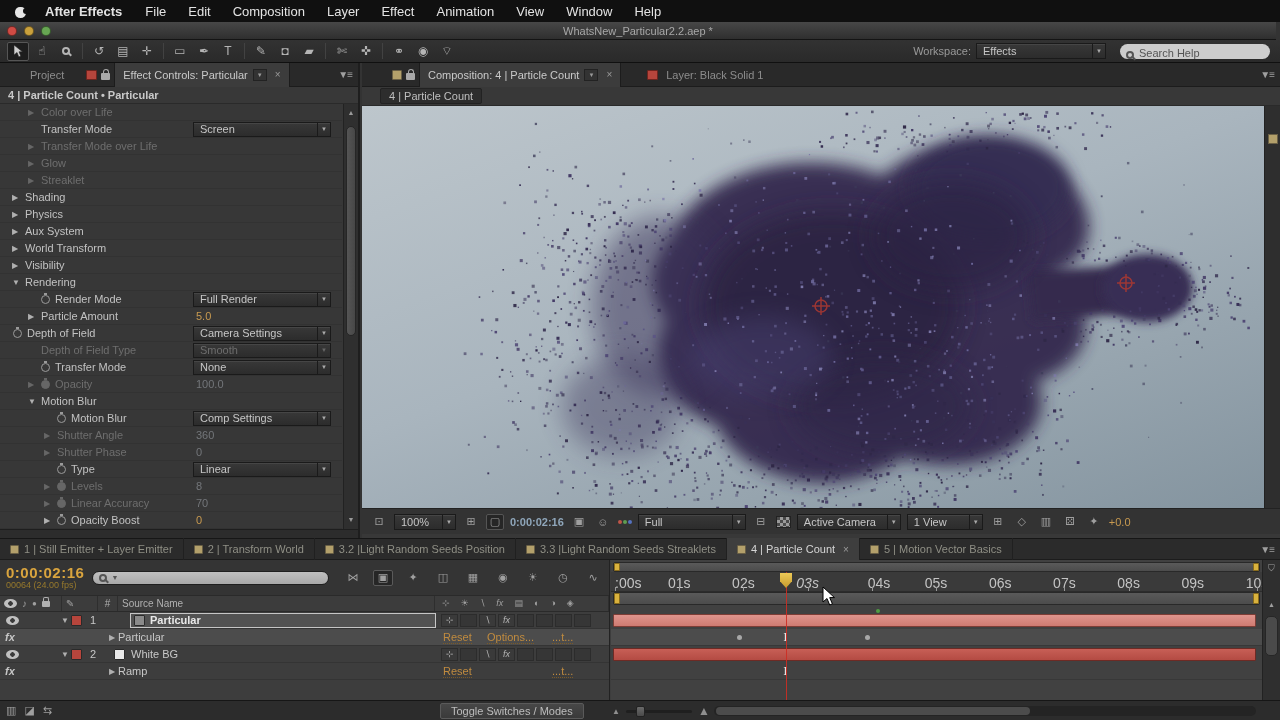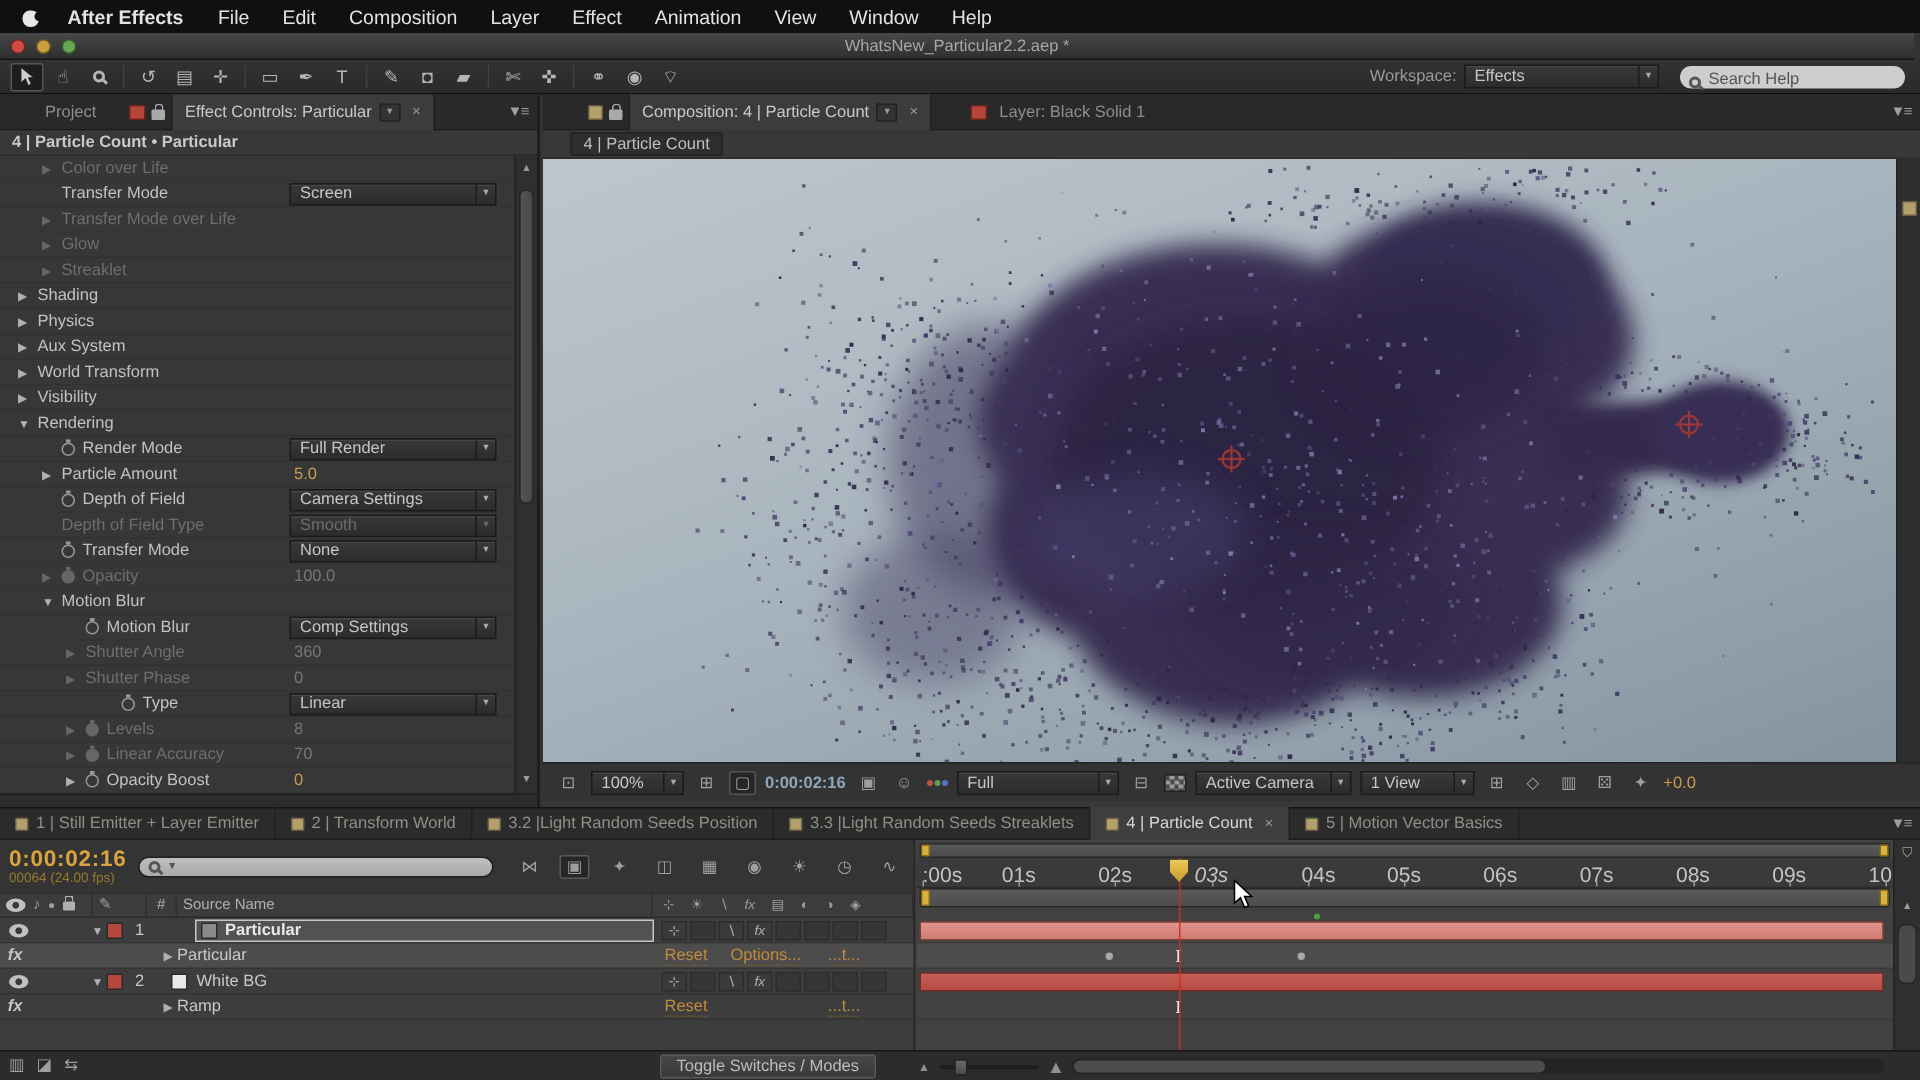--- a/index.html
+++ b/index.html
@@ -305,21 +305,21 @@
         </div>
       </div>
       <div class="ec-row">
         <div class="ec-left" style="padding-left: 28px;">
           <span class="tri">▶</span>
           <span>Particle Amount</span>
         </div>
         <span class="ec-val">5.0</span>
       </div>
       <div class="ec-row">
-        <div class="ec-left" style="padding-left: 28px;">
+        <div class="ec-left" style="">
           <span class="tri"></span>
           <span class="sw"></span>
           <span>Depth of Field</span>
         </div>
         <div class="dd">
           <span>Camera Settings</span>
           <span class="ddarr">▼</span>
         </div>
       </div>
       <div class="ec-row dim">
@@ -376,21 +376,21 @@
         <span class="ec-val dimv">360</span>
       </div>
       <div class="ec-row dim">
         <div class="ec-left" style="padding-left: 44px;">
           <span class="tri">▶</span>
           <span>Shutter Phase</span>
         </div>
         <span class="ec-val dimv">0</span>
       </div>
       <div class="ec-row">
-        <div class="ec-left" style="padding-left: 68px;">
+        <div class="ec-left" style="padding-left: 44px;">
           <span class="tri"></span>
           <span class="sw"></span>
           <span>Type</span>
         </div>
         <div class="dd">
           <span>Linear</span>
           <span class="ddarr">▼</span>
         </div>
       </div>
       <div class="ec-row dim">

